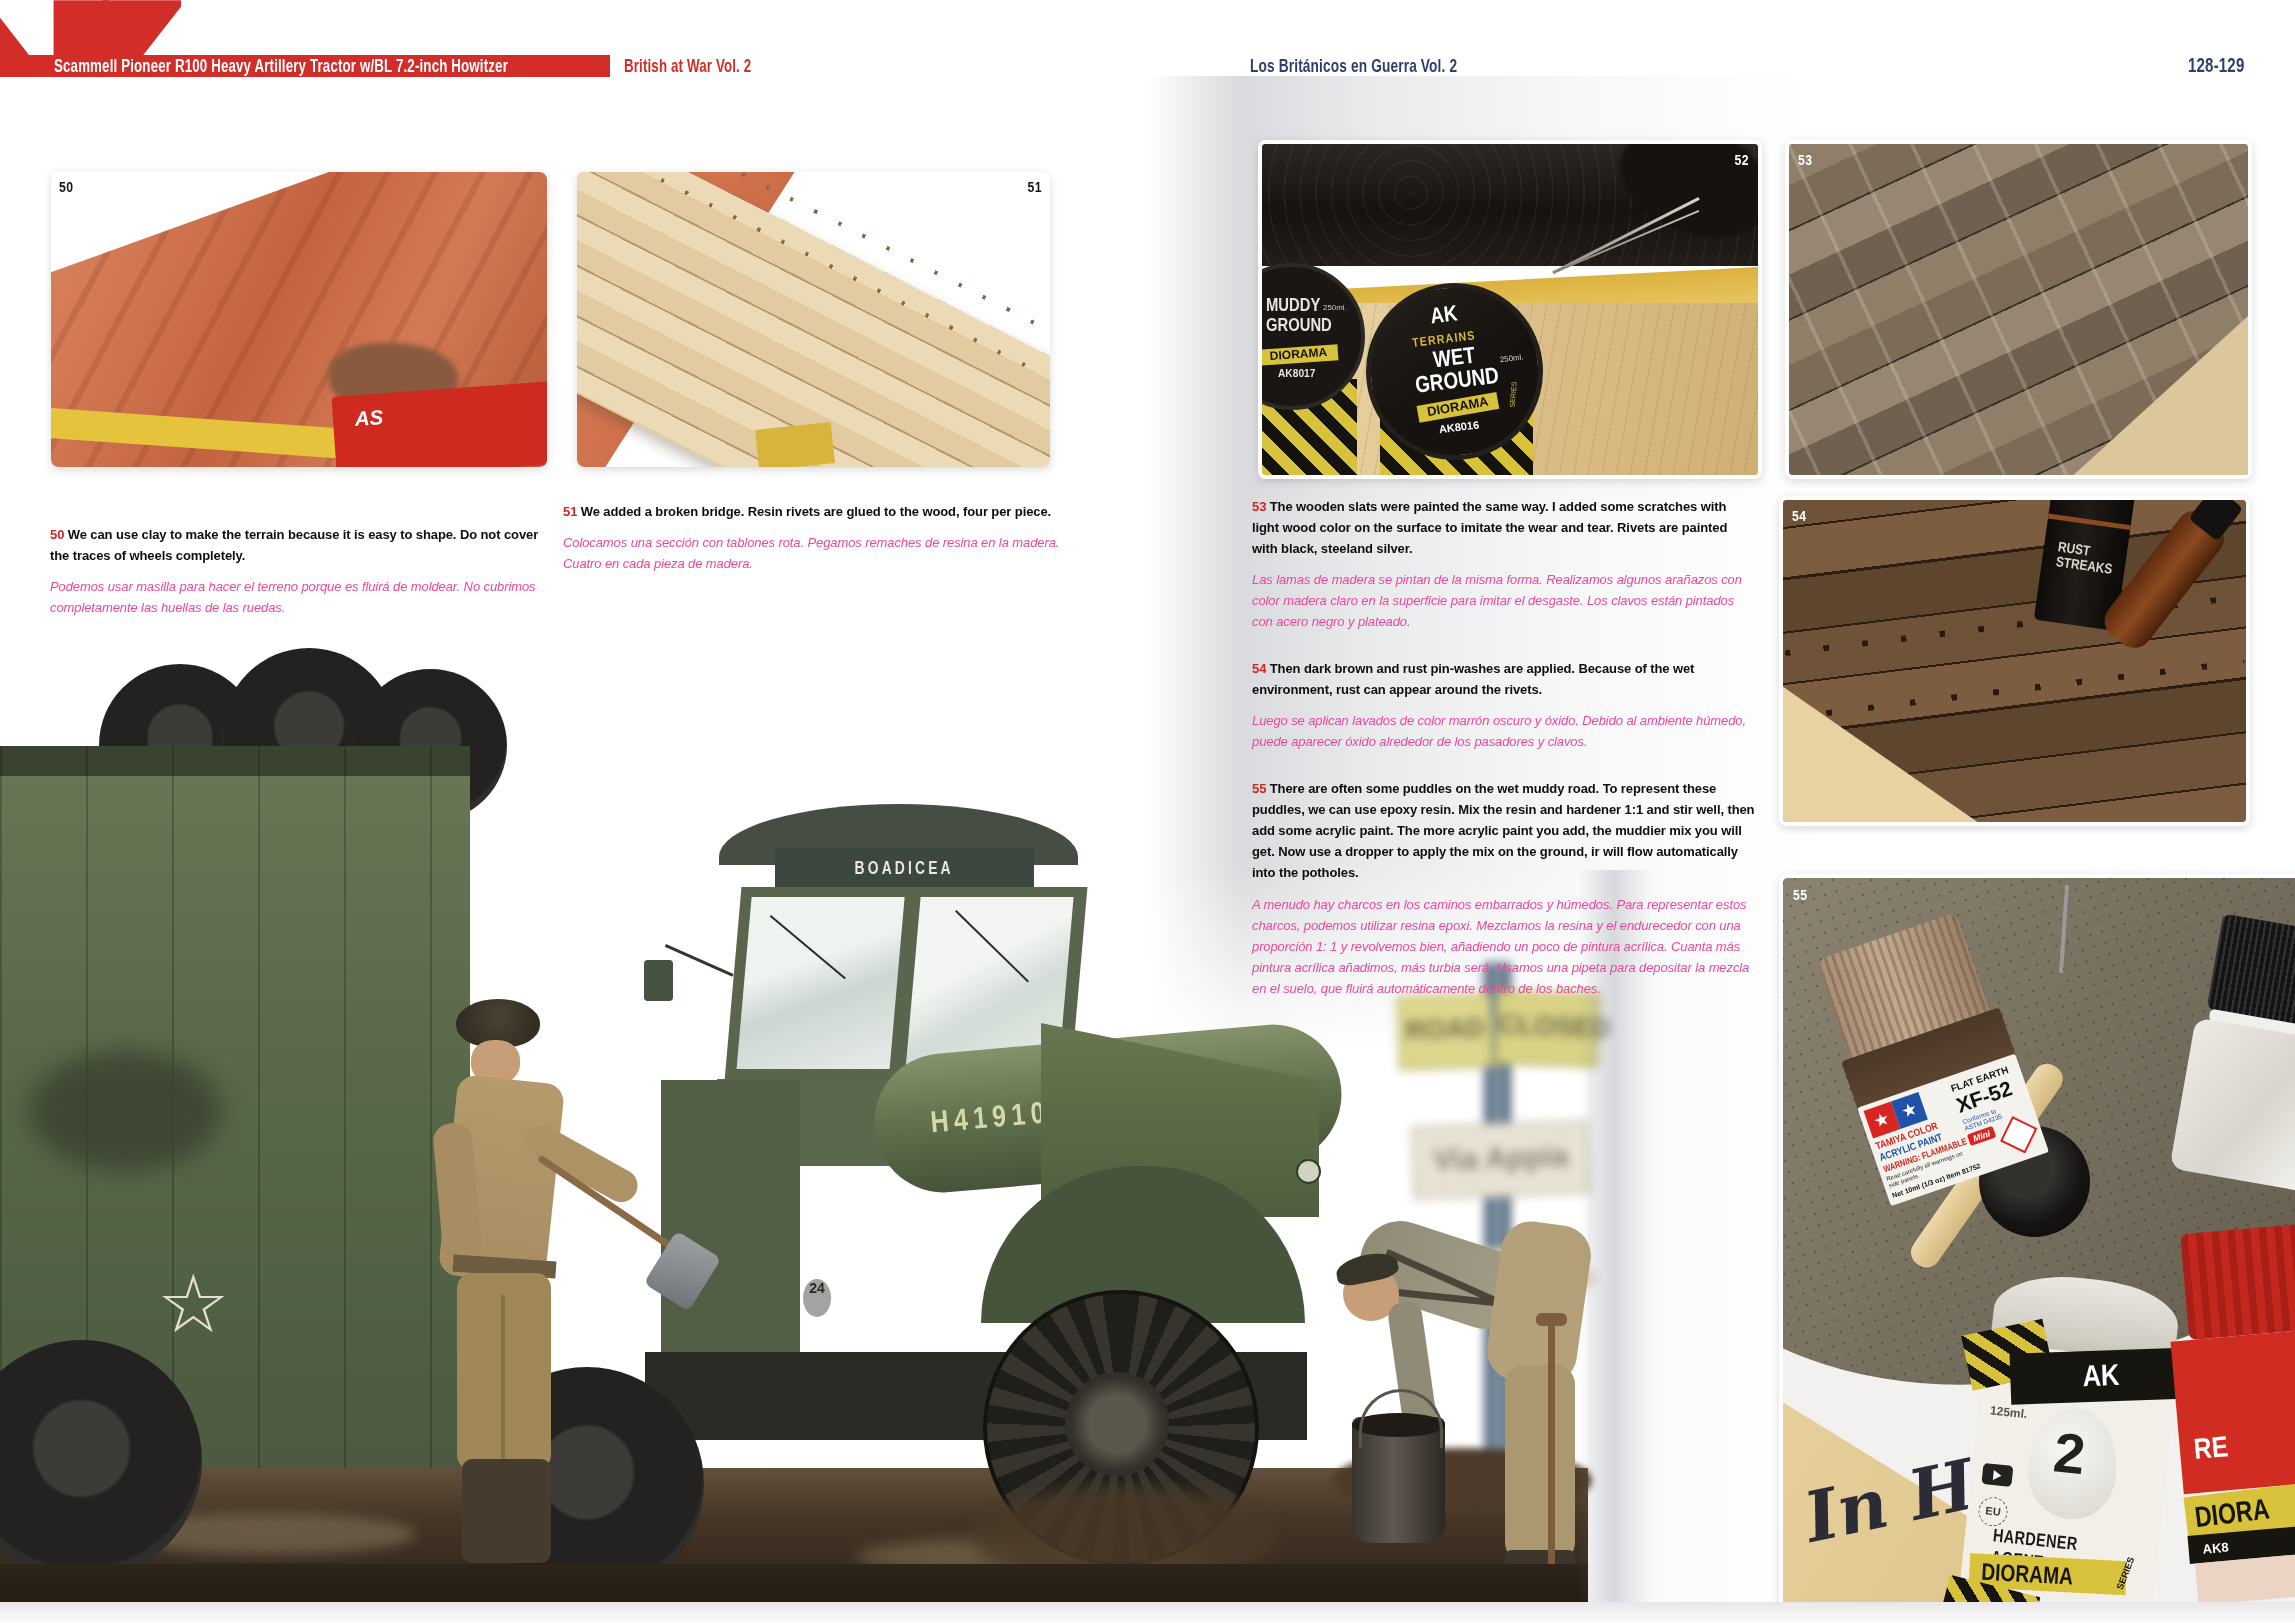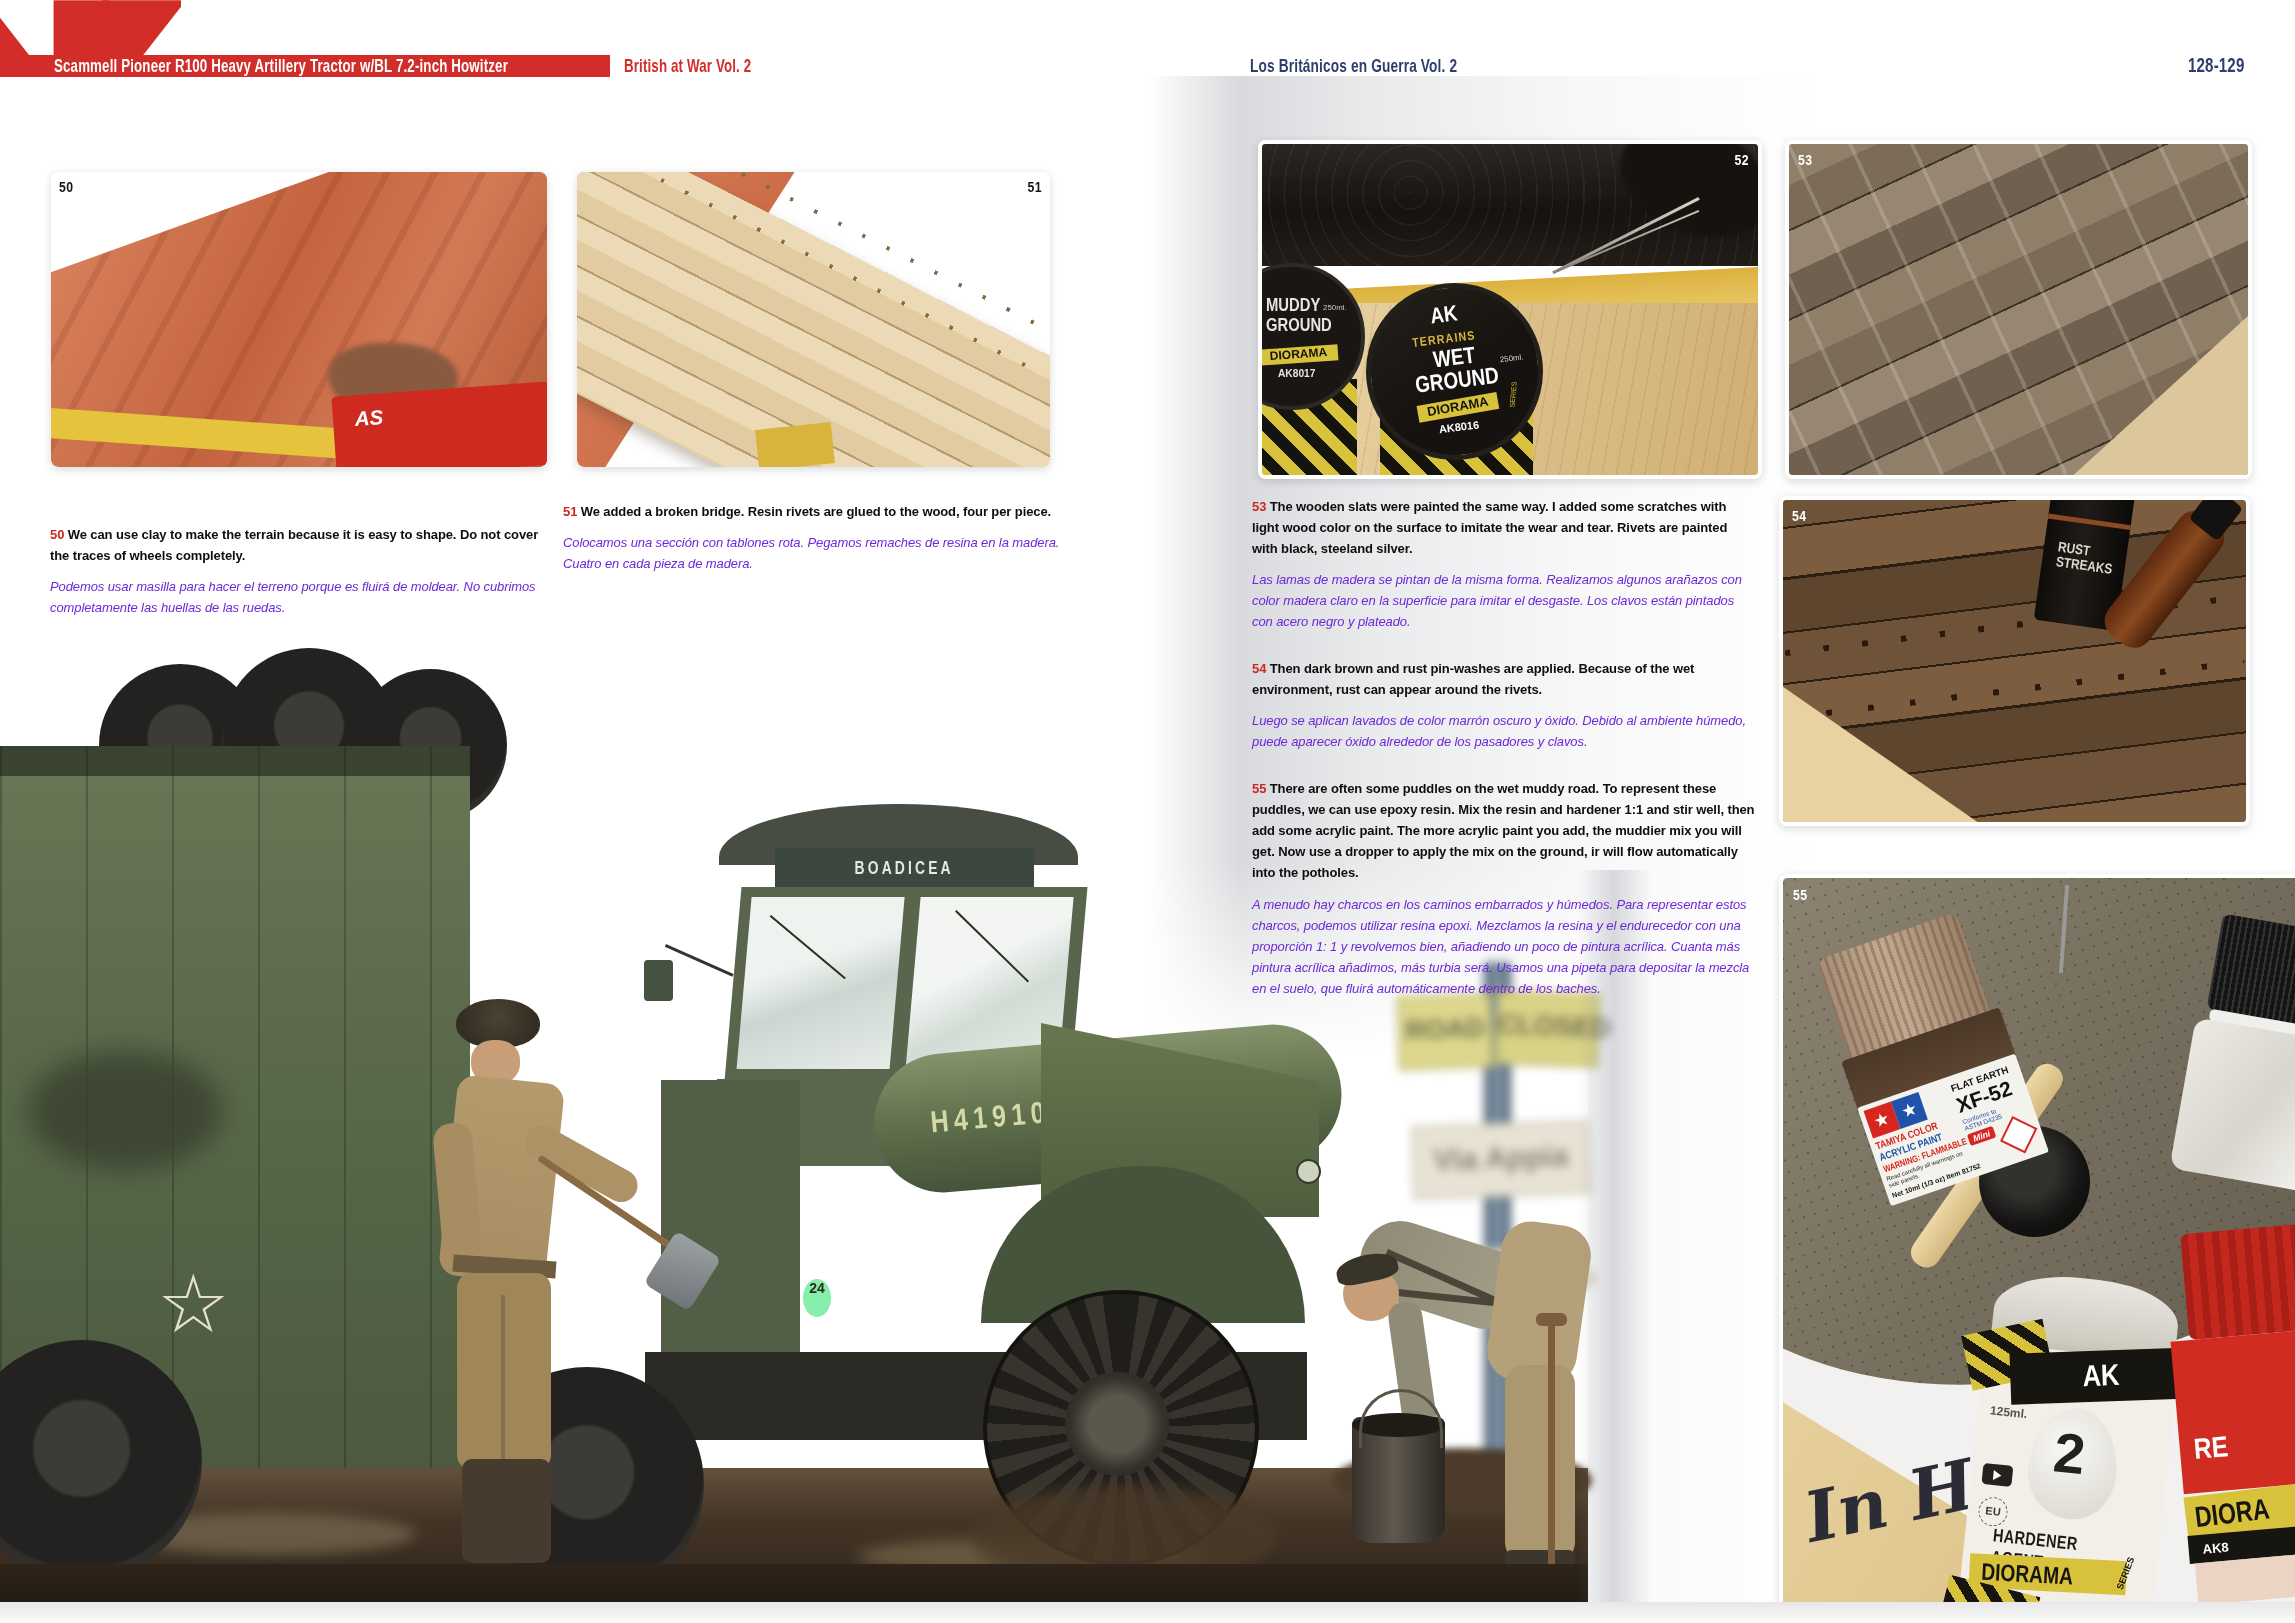--- a/index.html
+++ b/index.html
@@ -12,21 +12,21 @@
         font-weight:bold;letter-spacing:0.2px;}
   .photo{position:absolute;overflow:hidden;border-radius:7.4px;background:#fff;
          box-shadow:0 2.3px 8.3px rgba(25,28,38,.16);}
   .frame{border:4.2px solid #fff;}
   .plabel{position:absolute;z-index:40;font-weight:bold;font-size:15.3px;letter-spacing:0.5px;
           transform:scaleX(.8);transform-origin:0 0;}
   .plabel.r{transform-origin:100% 0;}
   .col{position:absolute;font-size:13px;line-height:21px;letter-spacing:-0.1px;}
   .col p{margin:0 0 10.2px 0;}
   .en{font-weight:bold;color:#0e0e0e;}
-  .es{font-style:italic;font-weight:normal;color:#6d28d9;margin-bottom:26px !important;}
+  .es{font-style:italic;font-weight:normal;color:#ec4899;margin-bottom:26px !important;}
   .num{color:#cb2823;font-weight:bold;}
   .pre{white-space:pre-line;}
   .tire{position:absolute;border-radius:50%;
         background:radial-gradient(circle at 50% 45%,#3c3b37 0 26%,#232220 28% 66%,#2f2e2a 68% 82%,#1b1a18 84%);}
   .sign-txt{font-weight:bold;transform:scaleX(.78);transform-origin:50% 50%;}
 </style>
 </head>
 <body>
 
 <div id="spread">
@@ -85,21 +85,21 @@
       <div class="abs" style="left:661px;top:460px;width:139px;height:326px;background:#525f46;"></div>
 
       <div class="abs" style="left:874px;top:419px;width:468px;height:139px;border-radius:69px;transform:rotate(-5deg);
                   background:linear-gradient(180deg,#84936b,#5d6c49 55%,#45533a);">
         <div class="abs" style="left:56px;top:50px;width:379px;font-size:30.5px;font-weight:bold;color:#d5d9a8;letter-spacing:6.5px;transform:scaleX(.82);transform-origin:0 50%;">H4191086</div>
       </div>
 
       <div class="abs" style="left:1041px;top:403px;width:278px;height:194px;clip-path:polygon(0 0,100% 30%,100% 100%,0 100%);background:linear-gradient(180deg,#68774f,#4f5e3e);"></div>
       <div class="abs" style="left:981px;top:546px;width:324px;height:157px;background:#46543b;border-radius:162px 162px 0 0;"></div>
       <div class="abs" style="left:1296px;top:539px;width:21px;height:21px;border-radius:50%;background:#cfd3c0;border:2.8px solid #333c2c;"></div>
-      <div class="abs" style="left:803px;top:659px;width:28px;height:38px;border-radius:50%;background:#86efac;text-align:center;color:#2e2a18;font-weight:bold;font-size:14px;line-height:18.5px;">
+      <div class="abs" style="left:803px;top:659px;width:28px;height:38px;border-radius:50%;background:#a3a3a3;text-align:center;color:#2e2a18;font-weight:bold;font-size:14px;line-height:18.5px;">
         <span>24</span></div>
 
       <div class="abs" style="left:645px;top:732px;width:662px;height:88px;background:#2c2a24;"></div>
 
       <div class="tire" style="left:-39px;top:720px;width:241px;height:241px;"></div>
       <div class="tire" style="left:470px;top:747px;width:234px;height:234px;"></div>
       <div class="abs" style="left:983px;top:670px;width:268px;height:268px;border-radius:50%;
                   background:repeating-conic-gradient(#201e1b 0 8deg,#37342d 8deg 16deg);border:4.6px solid #14130f;">
         <div class="abs" style="left:78px;top:78px;width:104px;height:104px;border-radius:50%;background:radial-gradient(circle,#5a574c 0 38%,#34322b 62%,#201f1b);"></div>
       </div>

